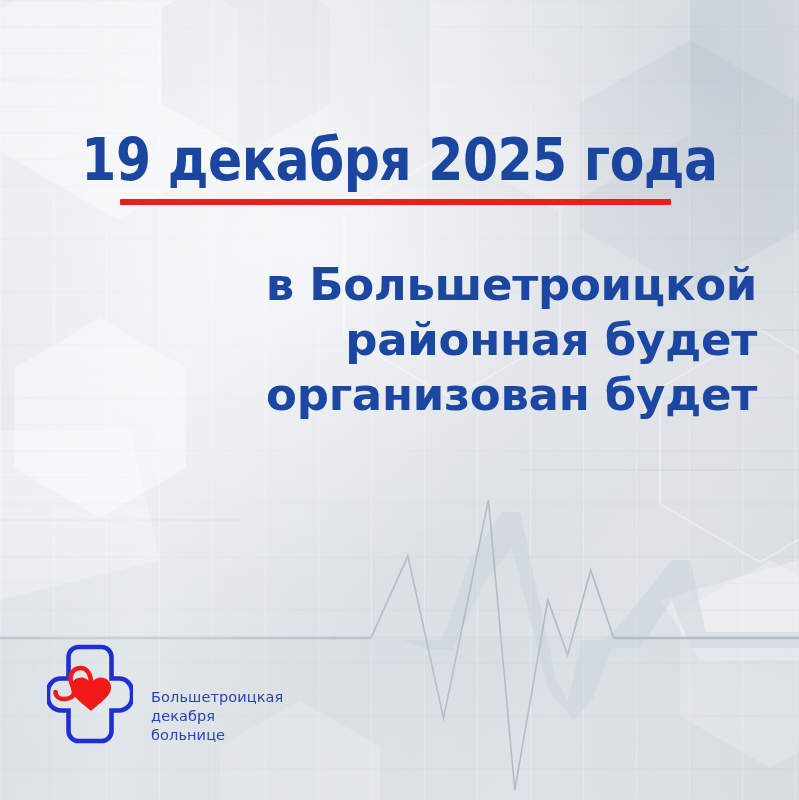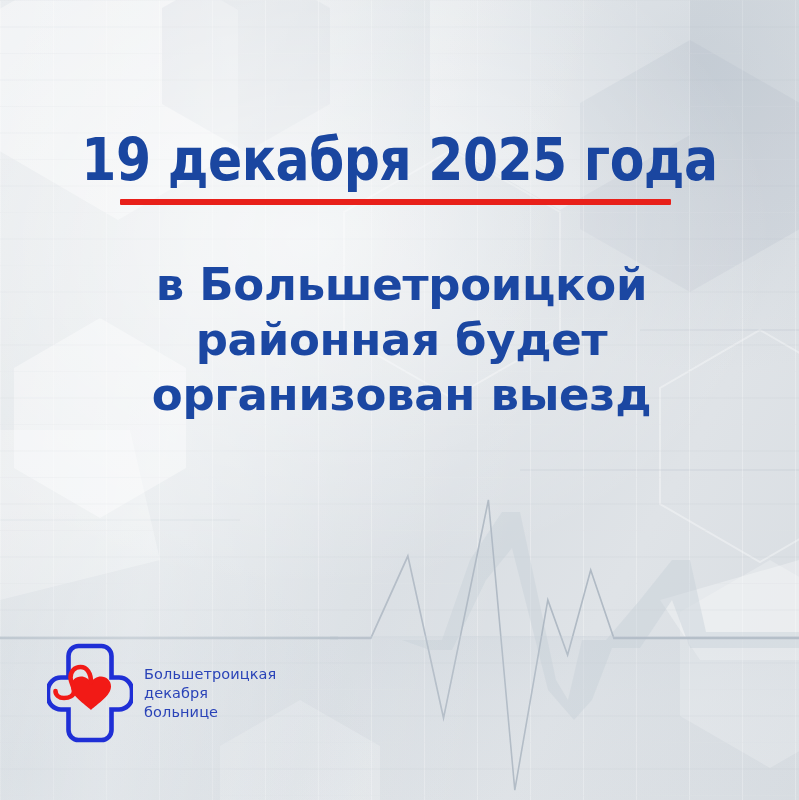--- a/index.html
+++ b/index.html
@@ -108,42 +108,42 @@
     top: 199px;
     width: 551px;
     height: 6px;
     background: #e8201a;
     border-radius: 1px;
   }
 
   .body-text {
     position: absolute;
     left: 60px;
-    right: 56px;
+    right: 42px;
     top: 257px;
-    text-align: center;
+    text-align: right;
     color: #1b47a2;
     font-family: "DejaVu Sans", "Liberation Sans", sans-serif;
     font-weight: 700;
     font-size: 45px;
     line-height: 55px;
     letter-spacing: -0.3px;
   }
   .body-text .line { display: block; white-space: nowrap; }
 
   
   .logo {
     position: absolute;
     left: 47px;
     top: 641px;
     width: 260px;
     height: 104px;
     display: flex;
-    align-items: center;
-    gap: 11px;
+    align-items: flex-end;
+    gap: 18px;
   }
   .logo-mark { width: 86px; height: 102px; flex: none; }
   .logo-text {
     color: #2a43b8;
     font-family: "DejaVu Sans", "Liberation Sans", sans-serif;
     font-size: 14.5px;
     line-height: 19px;
     font-weight: 400;
     letter-spacing: 0.1px;
     white-space: nowrap;
@@ -219,21 +219,21 @@
 
   <div class="content">
 
     <div class="headline">19 декабря 2025 года</div>
 
     <div class="redrule"></div>
 
     <div class="body-text">
       <span class="line">в Большетроицкой</span>
       <span class="line">районная будет</span>
-      <span class="line">организован выезд</span>
+      <span class="line">организован будет</span>
     </div>
 
     <div class="logo">
       <svg class="logo-mark" viewBox="0 0 86 102" aria-hidden="true">
 
         <path d="M 31.5 4
                  L 54.5 4
                  A 10 10 0 0 1 64.5 14
                  L 64.5 35.5
                  L 72 35.5

